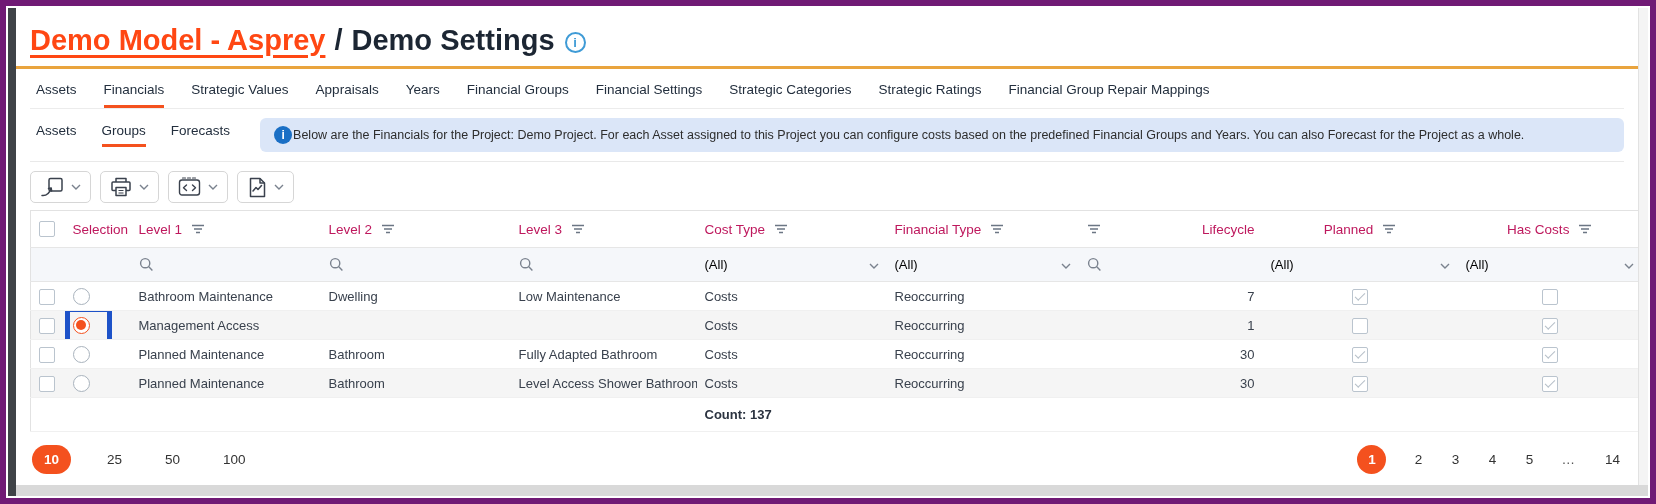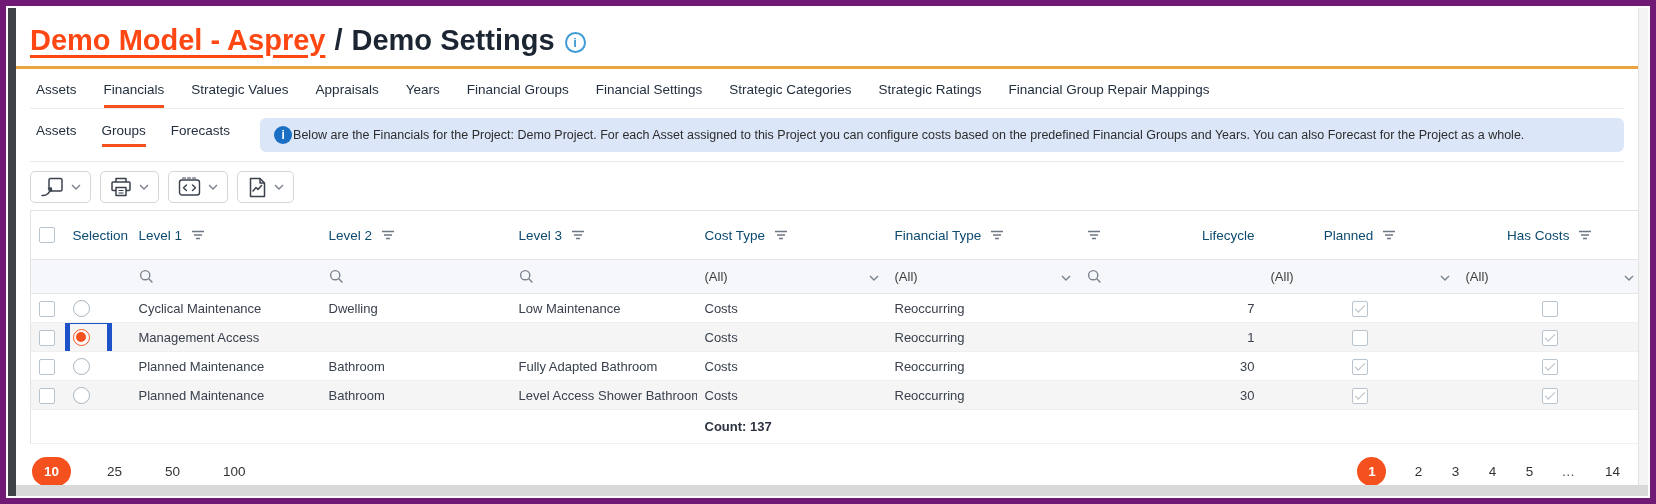--- a/index.html
+++ b/index.html
@@ -57,31 +57,31 @@
   .toolbar-buttons { display:flex; gap:9px; }
   .tb-btn {
     display:flex; align-items:center; gap:7px; height:32px; padding:0 9px;
     background:#fff; border:1px solid #d6d6d6; border-radius:5px; cursor:pointer;
   }
   .tb-btn svg { display:block; }
 
   
   table.grid { width:100%; border-collapse:collapse; table-layout:fixed; border:1px solid #e2e2e2; font-size:13px; color:#39414d; }
   .grid th {
-    height:34px; font-weight:400; font-size:13.5px; color:#0c4a6e;
-    padding:16px 8px; border-bottom:1px solid #e6e6e6; text-align:left; white-space:nowrap; overflow:hidden;
+    height:34px; font-weight:400; font-size:13.5px; color:#be185d;
+    padding:10px 8px; border-bottom:1px solid #e6e6e6; text-align:left; white-space:nowrap; overflow:hidden;
   }
   .th-inner { display:flex; align-items:center; gap:9px; }
   .th-inner.right { justify-content:space-between; }
   .th-inner.center { justify-content:center; }
   .ficon { cursor:pointer; flex:0 0 auto; }
 
   tr.filter-row td { height:34px; background:#f5f7fa; border-bottom:1px solid #e6e6e6; padding:0 8px; }
   .search-box { display:flex; align-items:center; cursor:text; }
-  .all-dd { display:flex; align-items:center; justify-content:space-between; cursor:pointer; color:#404040; font-size:13px; }
+  .all-dd { display:flex; align-items:center; justify-content:space-between; cursor:pointer; color:#000000; font-size:13px; }
   .all-dd .lbl { white-space:nowrap; }
 
   .grid tbody td { height:29px; padding:0 8px; border-bottom:1px solid #f0f0f0; white-space:nowrap; overflow:hidden; }
   .grid tr.alt td { background:#f5f5f5; }
   td.num { text-align:right; padding-right:12px; }
   td.center { text-align:center; }
 
   .cb {
     display:inline-flex; width:16px; height:16px; border:1px solid #bac4ce; border-radius:2px;
     background:#fff; align-items:center; justify-content:center; vertical-align:middle; cursor:pointer;
@@ -372,21 +372,21 @@
                     <path d="M1 1l4 4 4-4"></path>
                   </svg></span>
               </span>
             </td>
         </tr>
       </thead>
       <tbody>
         <tr>
           <td><span class="cb"></span></td>
           <td class="sel-cell"><span class="radio"></span></td>
-          <td>Cyclical Maintenance</td>
+          <td>Bathroom Maintenance</td>
           <td>Dwelling</td>
           <td>Low Maintenance</td>
           <td>Costs</td>
           <td>Reoccurring</td>
           <td class="num">7</td>
           <td class="center"><span class="cb checked"></span></td>
           <td class="center"><span class="cb"></span></td>
         </tr>
         <tr class="alt">
           <td><span class="cb"></span></td>

